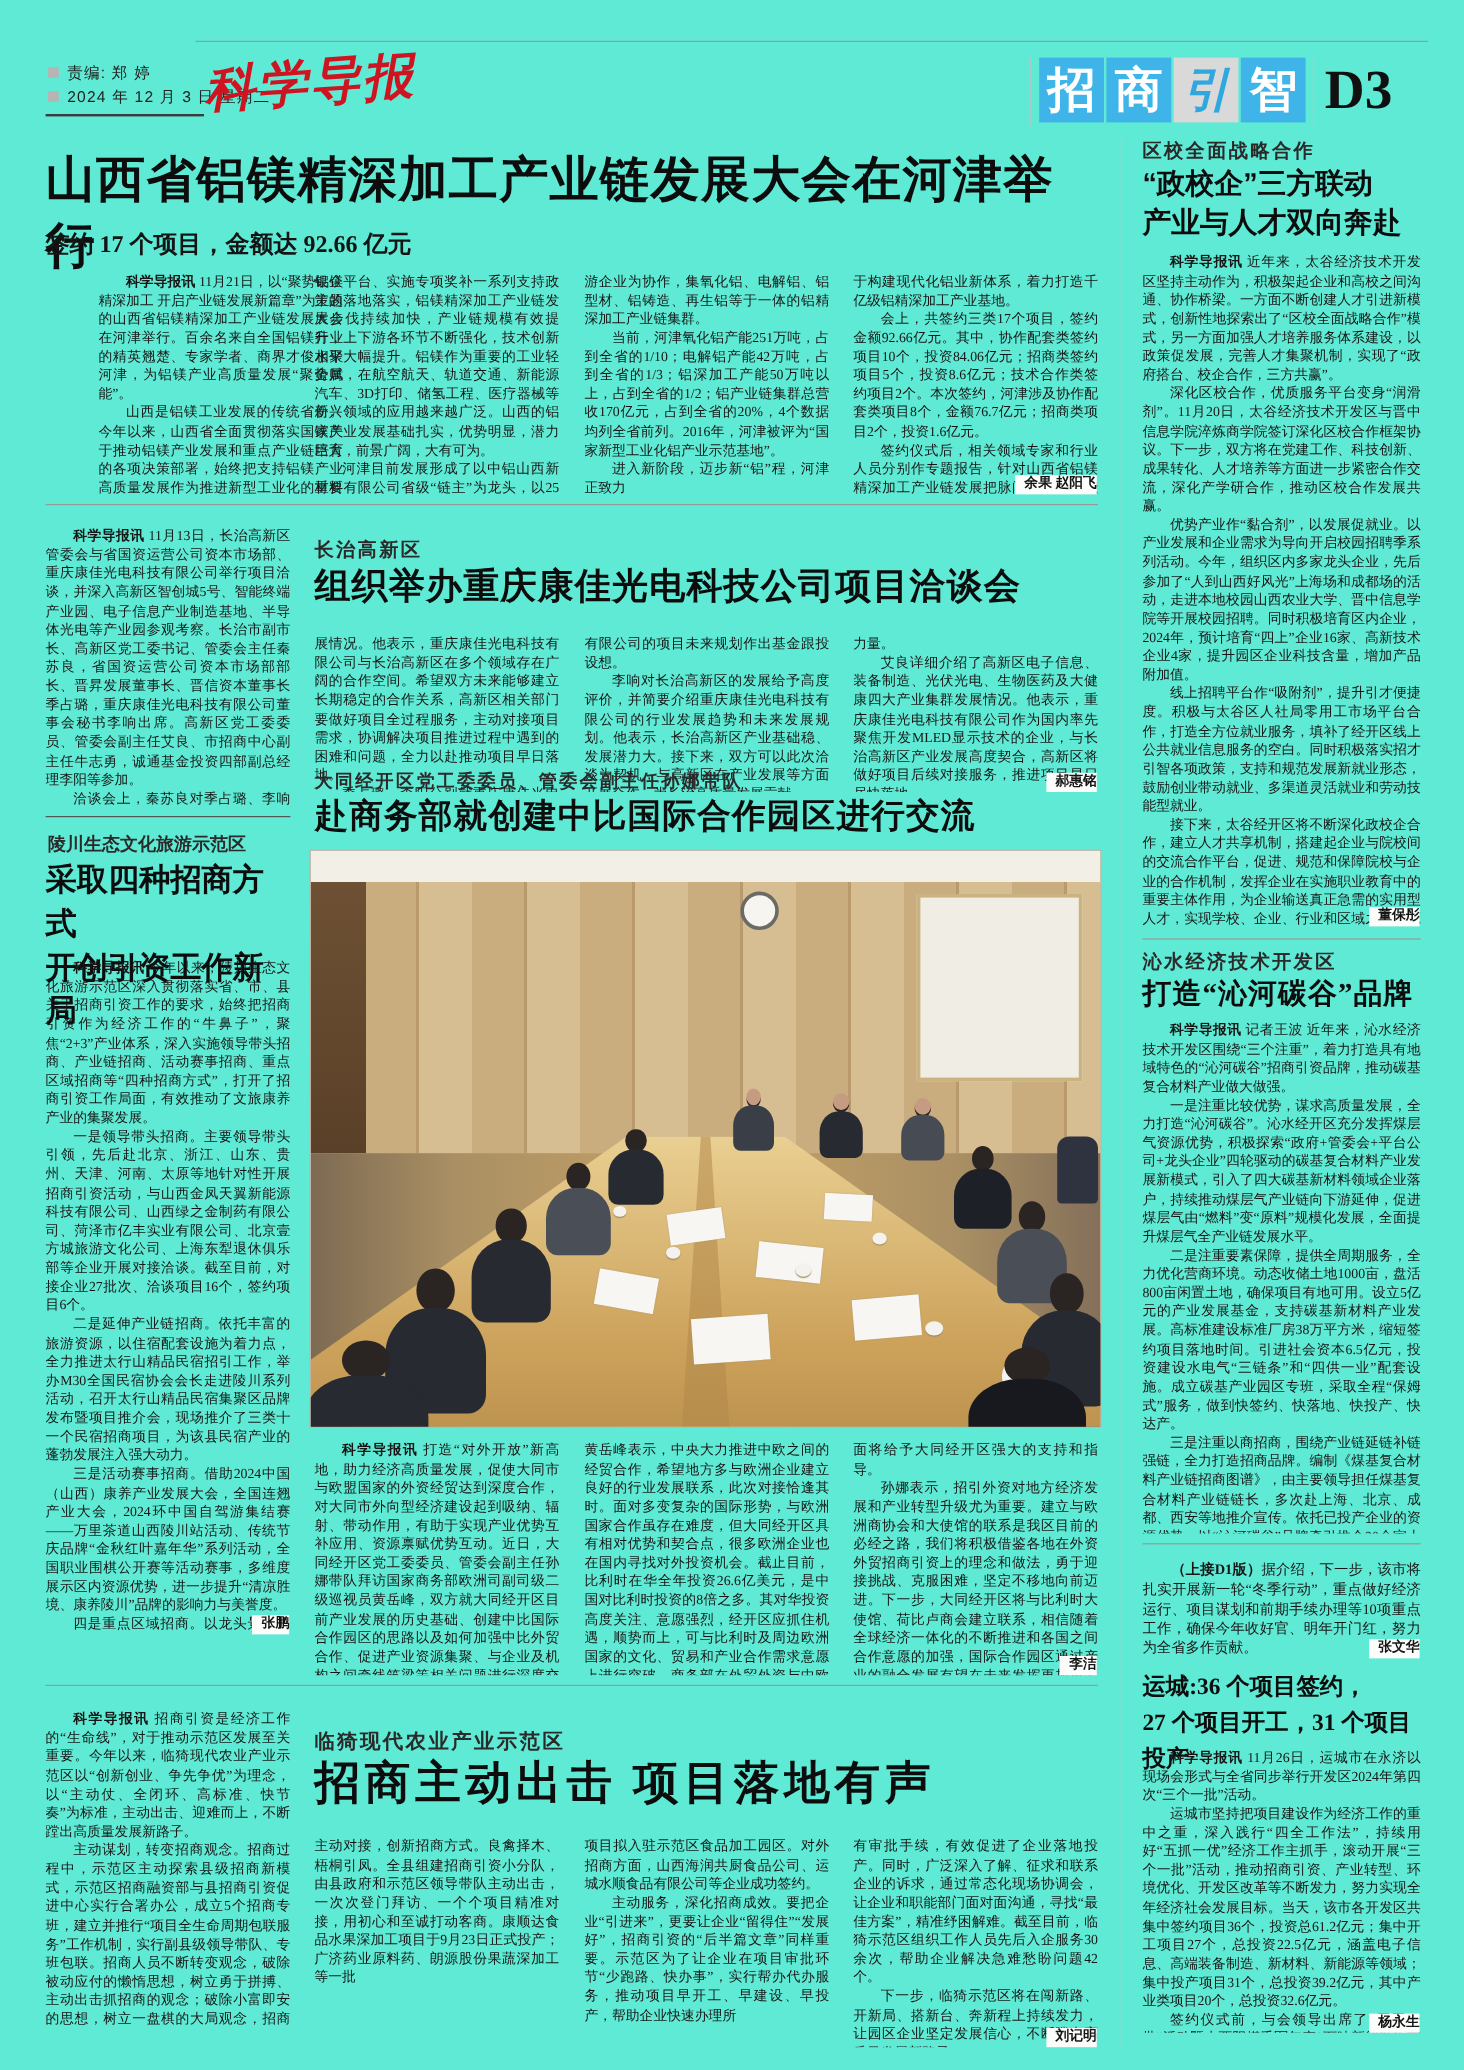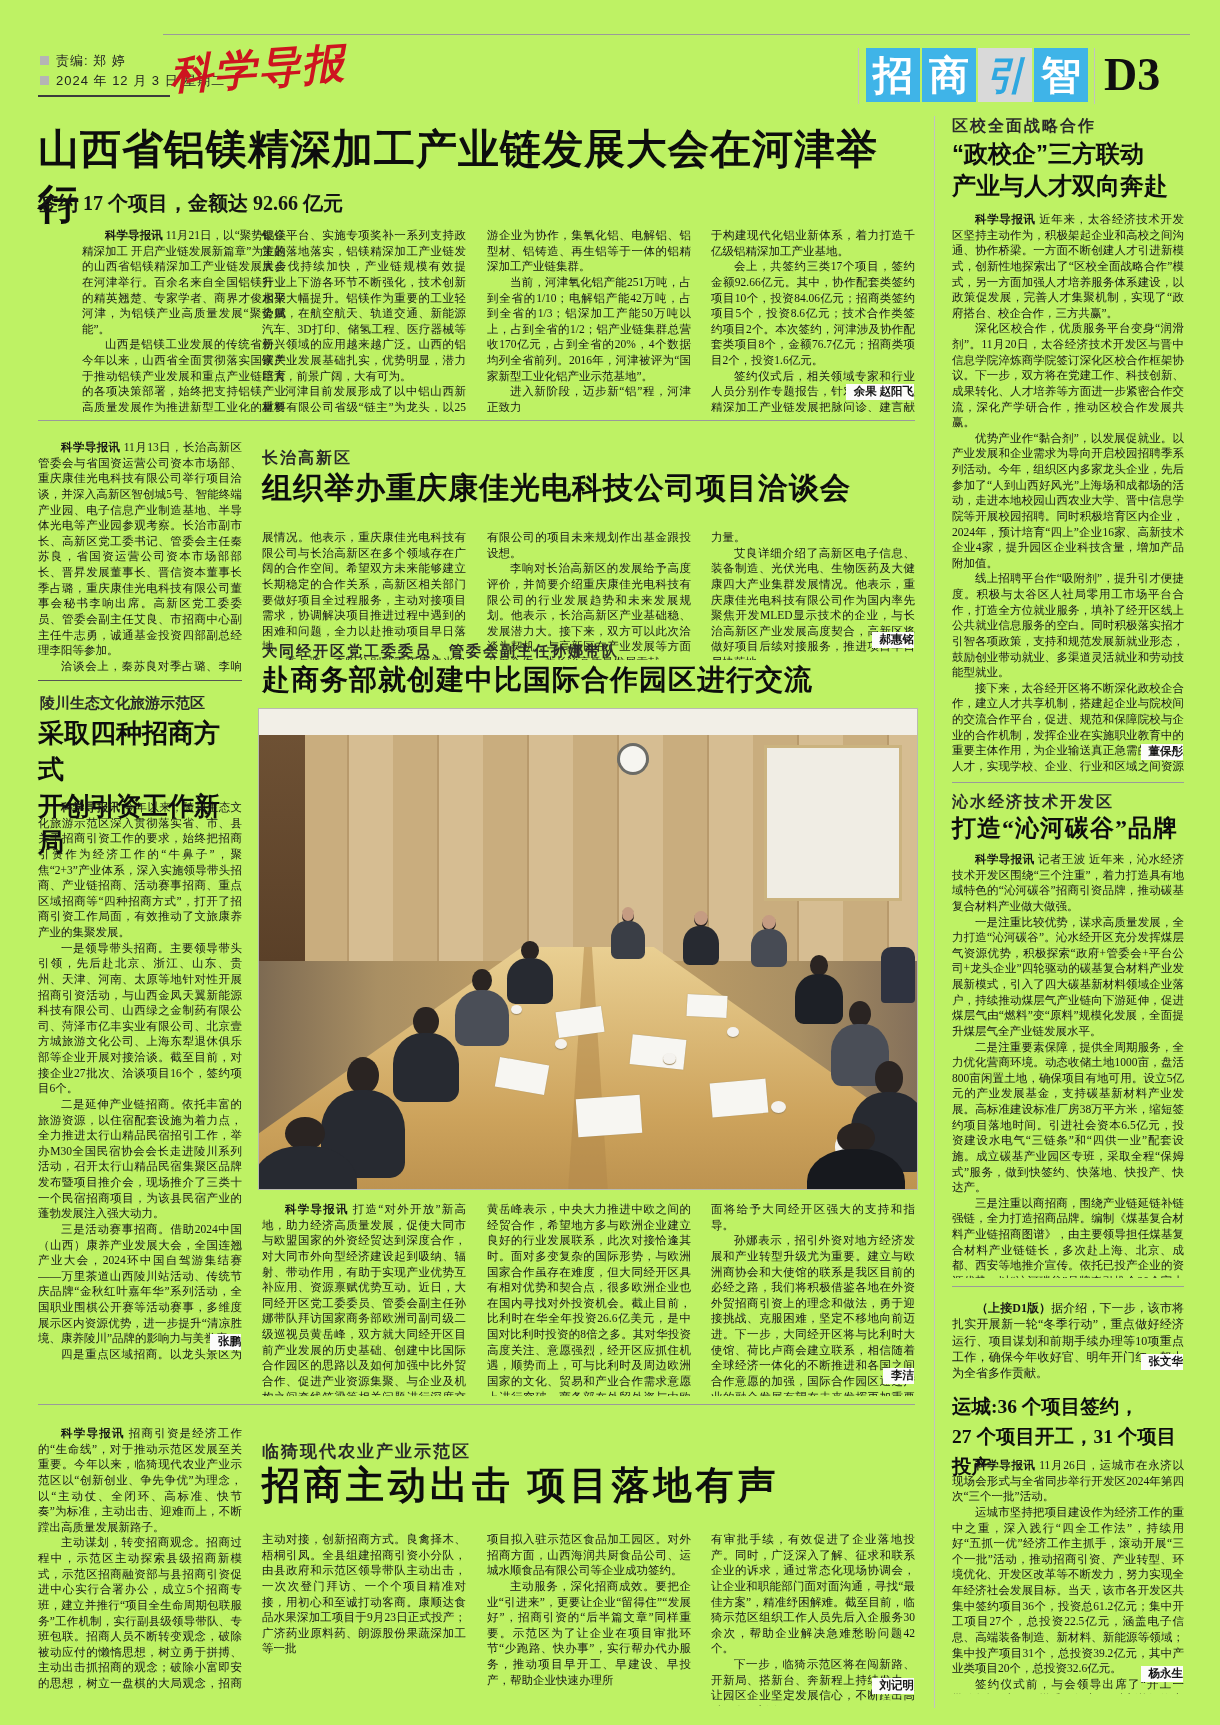--- a/index.html
+++ b/index.html
@@ -1,16 +1,16 @@
 <!DOCTYPE html>
 <html><head>
 <meta charset="utf-8">
 <style>
   html,body{margin:0;padding:0;background:#e8e8e4;}
-  #page{position:relative;width:1220px;height:1725px;background:#bef264;margin:0 auto;overflow:hidden;
+  #page{position:relative;width:1220px;height:1725px;background:#5eead4;margin:0 auto;overflow:hidden;
         font-family:"Liberation Serif",serif;color:#141414;}
   .abs{position:absolute;}
   .hrule{position:absolute;height:1px;background:#9a9a9a;}
   .vrule{position:absolute;width:1px;background:#c2c2c2;}
   
   .ed-line{font-family:"Liberation Sans",sans-serif;font-size:13px;color:#222;letter-spacing:1px;}
   .sq{display:inline-block;width:9px;height:9px;background:#b5b5b5;margin-right:7px;}
   .ed-underline{position:absolute;background:#3c3c3c;}
   .masthead{font-family:"DejaVu Serif",serif;font-style:italic;font-weight:bold;font-size:42px;
             color:#ce1420;transform:rotate(-4deg);letter-spacing:2px;line-height:1;}
@@ -20,21 +20,21 @@
   
   .h-sans{font-family:"Liberation Sans",sans-serif;font-weight:900;color:#0d0d0d;}
   .h-serif{font-family:"Liberation Serif",serif;font-weight:900;color:#0d0d0d;}
   .kicker{font-family:"Liberation Sans",sans-serif;font-weight:600;font-size:16px;color:#2a2a2a;letter-spacing:2px;}
   .center{text-align:left;}
   
   .col{position:absolute;overflow:hidden;font-size:11.5px;line-height:1.36;text-align:justify;color:#161616;}
   .col p{margin:0;text-indent:2em;}
   .col p.cont{text-indent:0;}
   .col p b{font-weight:bold;}
-  .byline{position:absolute;right:1px;bottom:12px;background:#fcfcfa;font-weight:bold;font-size:11.5px;
+  .byline{position:absolute;right:1px;bottom:0;background:#fcfcfa;font-weight:bold;font-size:11.5px;
           padding-left:8px;line-height:1.36;}
   .colwrap{position:absolute;}
   
   #photo{position:absolute;left:258px;top:708px;width:658px;height:480px;background:#d3b98c;overflow:hidden;
          border:1px solid #b9b9b2;}
   .ph{position:absolute;}
   .person{position:absolute;}
   .person .head{display:block;margin:0 auto;width:38%;height:30%;border-radius:50%;background:#2a2422;}
   .person.front .head{background:#c59c82;box-shadow:0 -2px 0 #2a2422 inset;}
   .person .torso{display:block;width:100%;height:72%;margin-top:-4%;border-radius:45% 45% 18% 18%;

